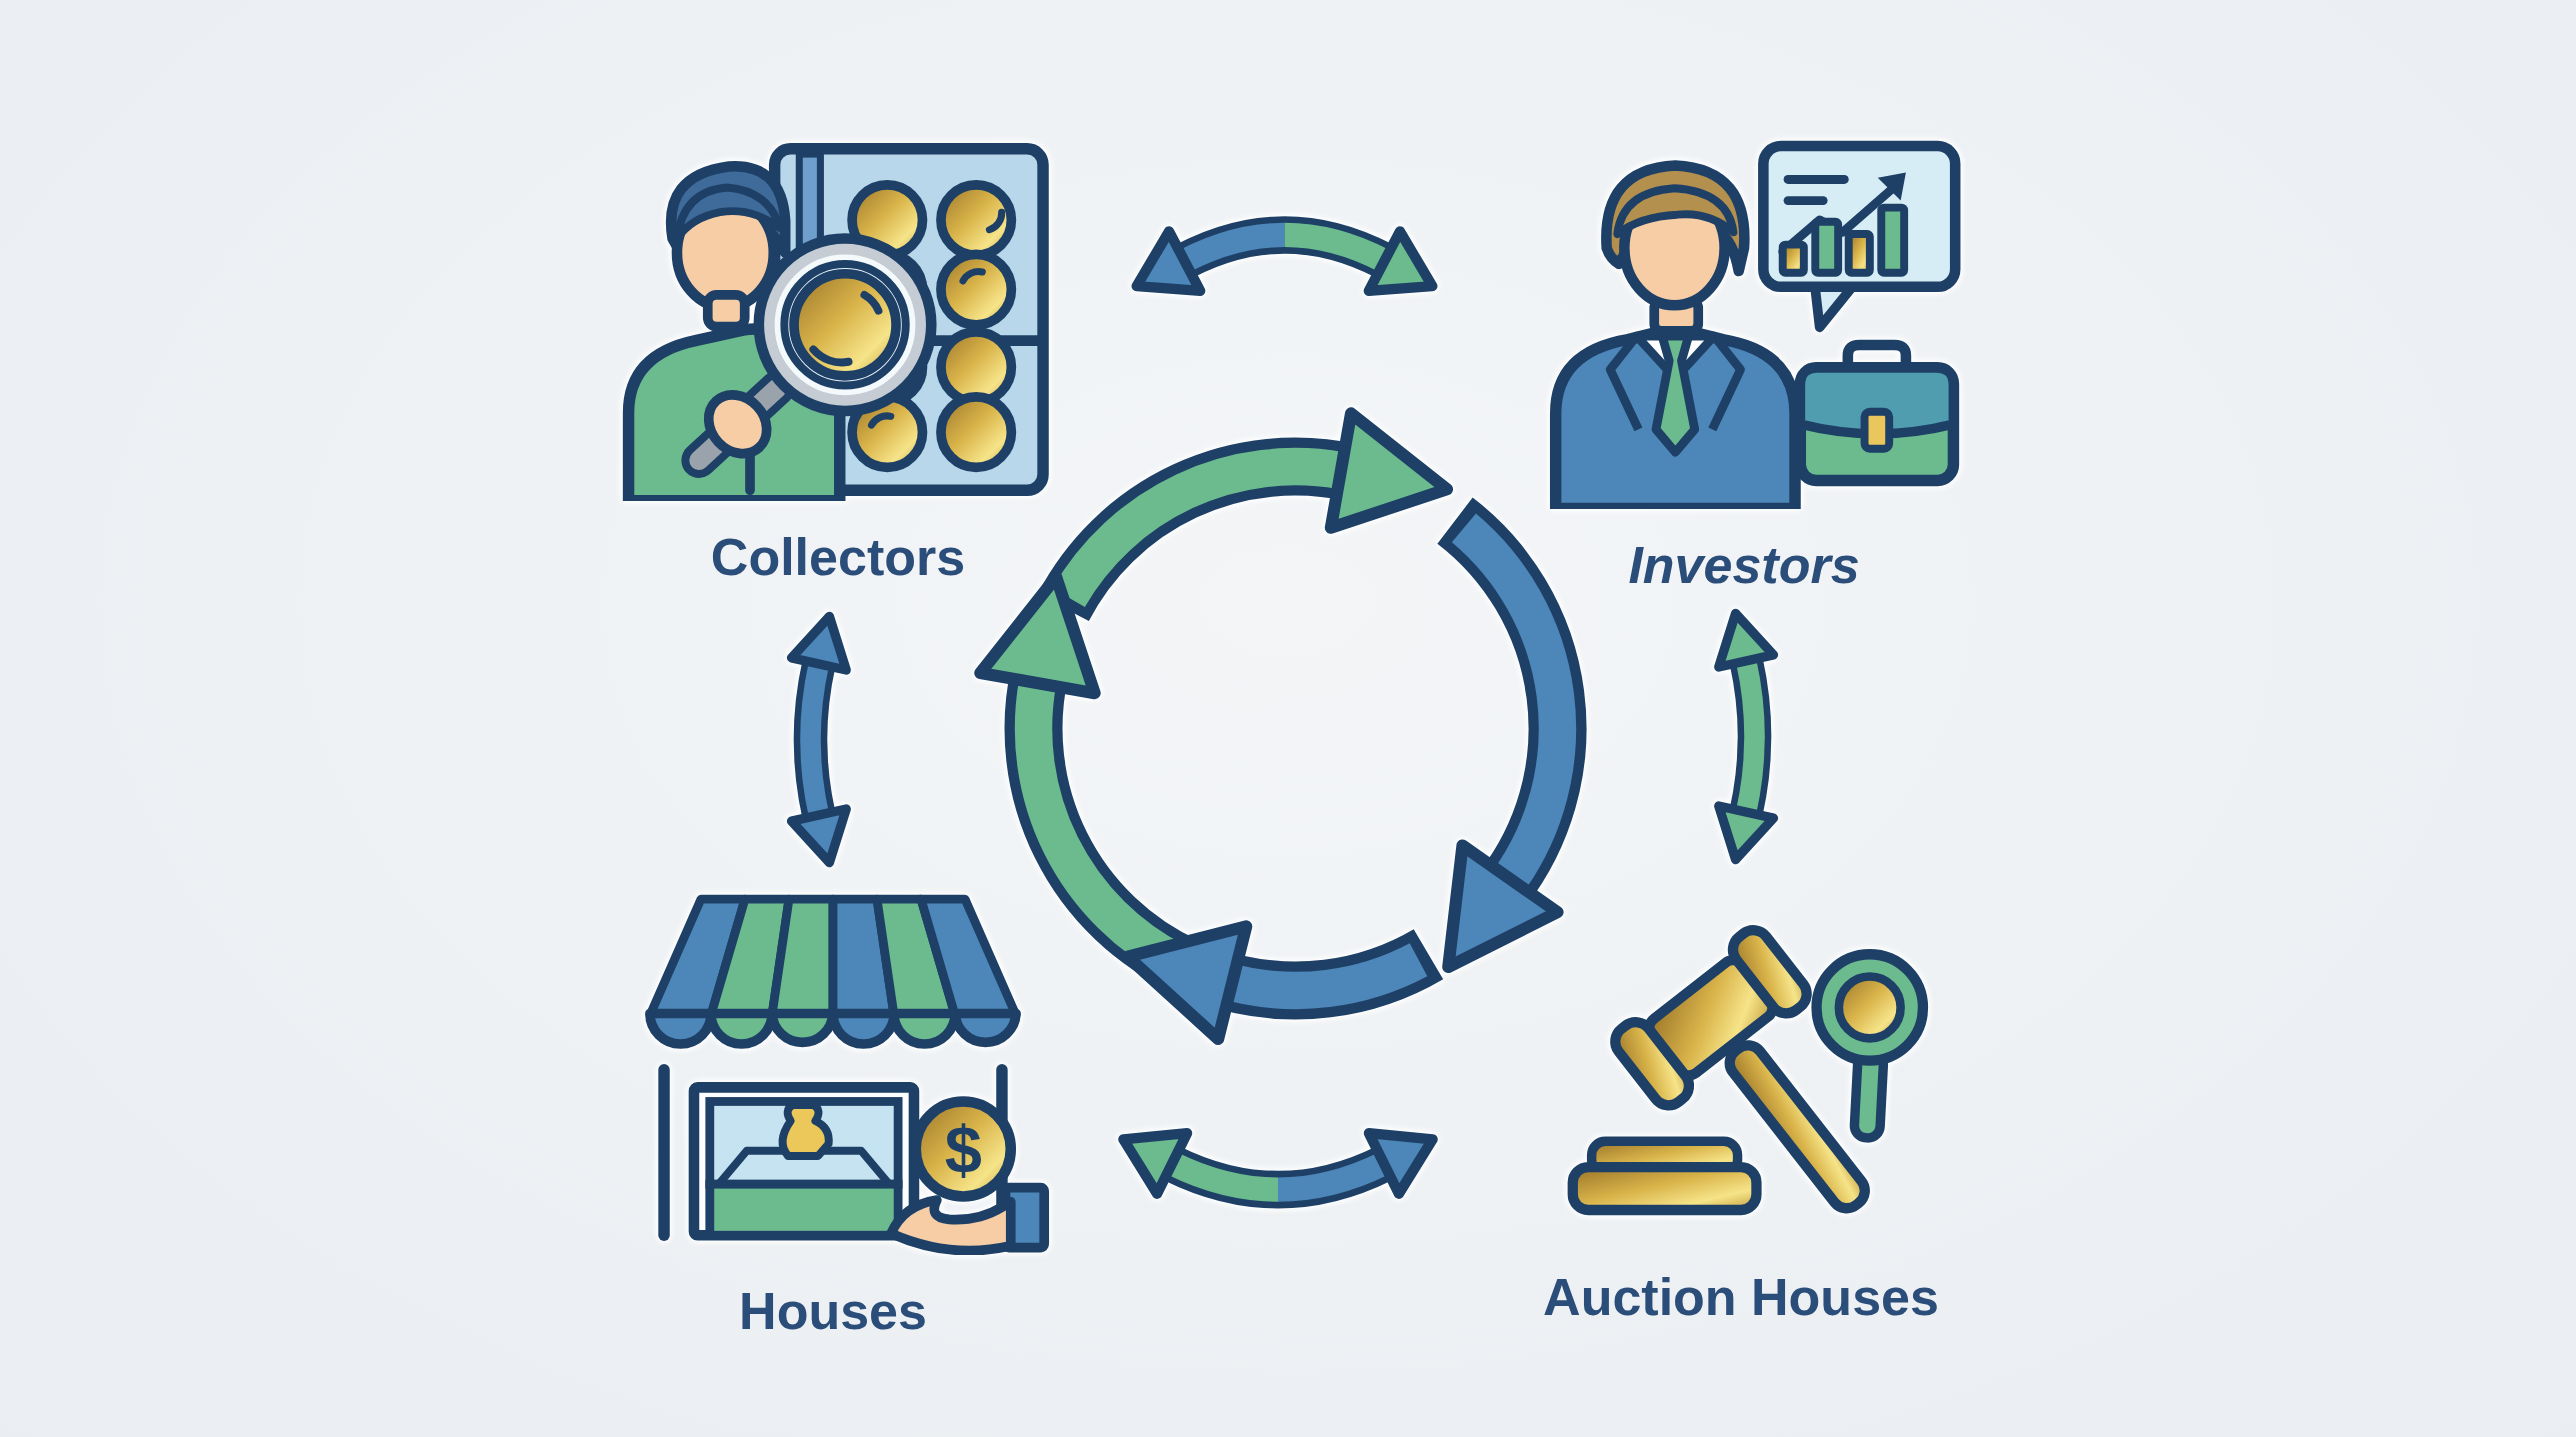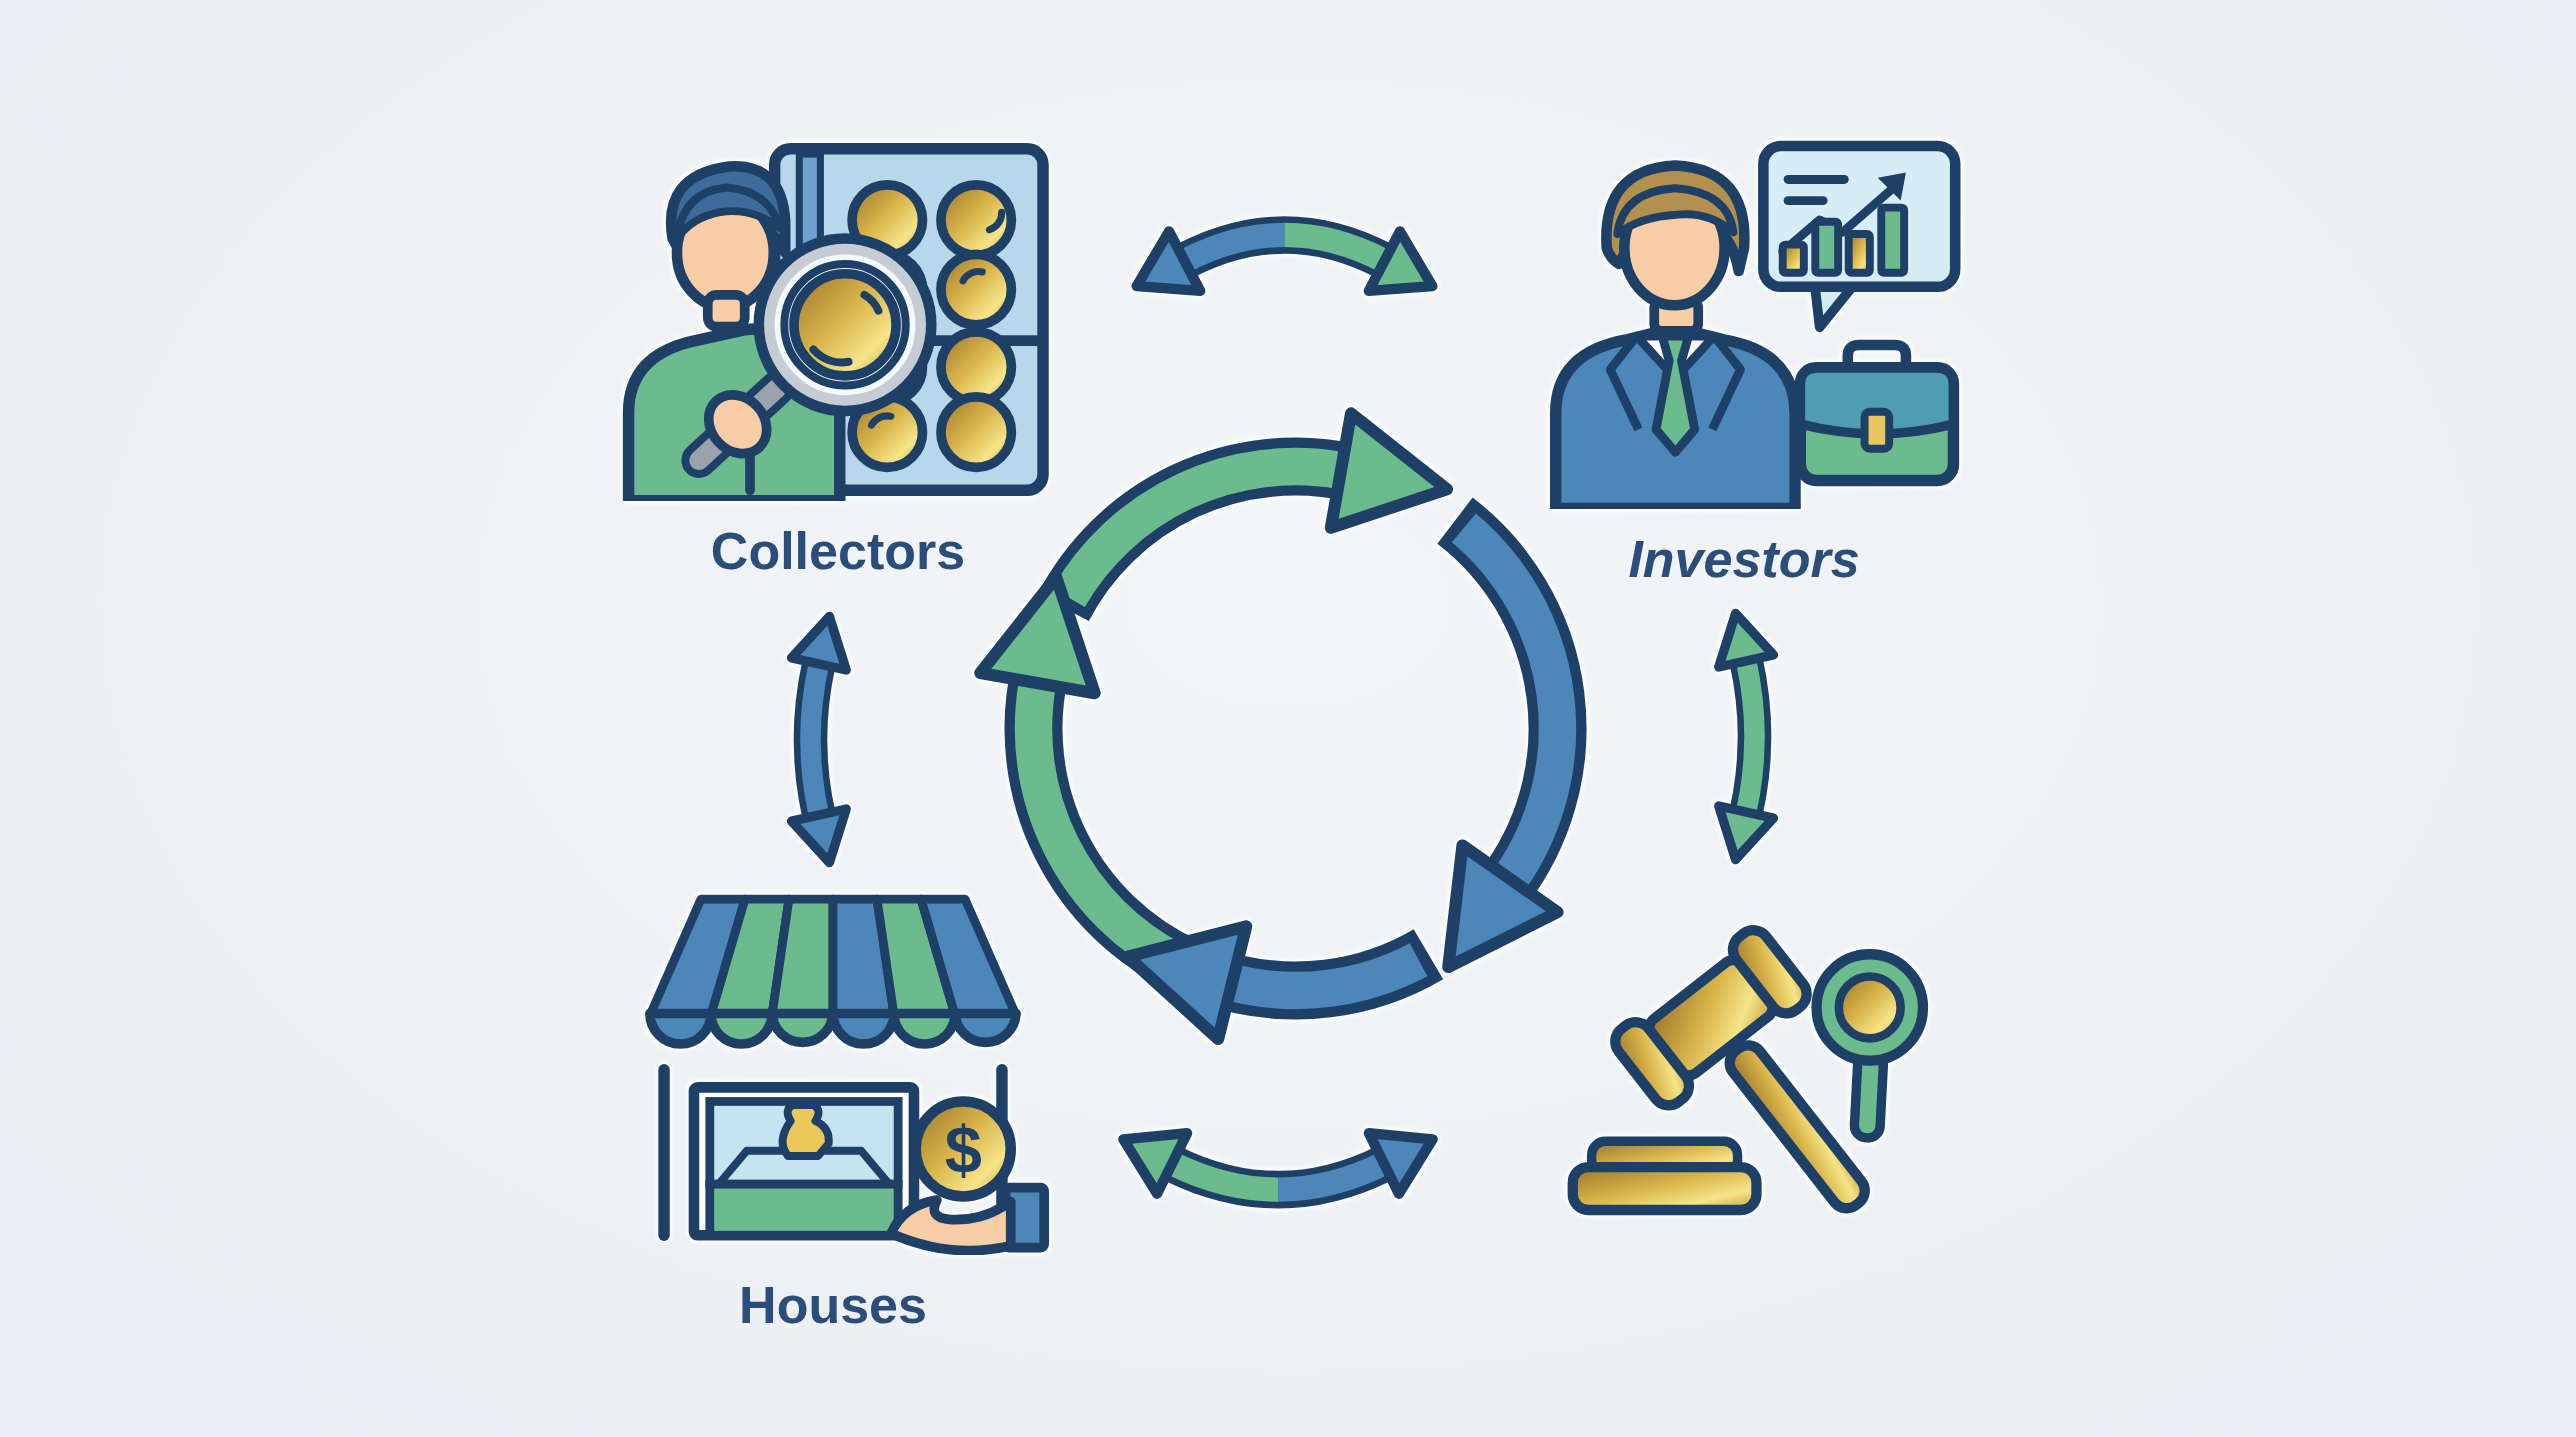--- a/index.html
+++ b/index.html
@@ -15,21 +15,21 @@
   }
   .entity {
     position: absolute;
     margin: 0;
     display: flex;
     flex-direction: column;
     align-items: center;
   }
   .entity svg { display: block; }
   .entity figcaption {
-    margin-top: 23px;
+    margin-top: 29px;
     font-weight: 700;
     font-size: 52px;
     line-height: 1.05;
     color: #2b4d79;
     white-space: nowrap;
   }
   .glow { filter: drop-shadow(0 0 3.7px rgba(255,255,255,0.95)) drop-shadow(0 0 1.9px rgba(255,255,255,0.9)); }
   .abs { position: absolute; }
   #entity-collectors { left: 618px;  top: 140px;  width: 440px; }
   #entity-investors  { left: 1524px; top: 139px;  width: 440px; font-style: italic; }
@@ -187,20 +187,21 @@
         <rect x="66" y="294" width="170" height="38" rx="16" fill="url(#gold)" stroke="#1e4066" stroke-width="11"></rect>
         <rect x="44" y="324" width="214" height="50" rx="18" fill="url(#gold)" stroke="#1e4066" stroke-width="12"></rect>
       </g>
       <g transform="rotate(-38 205 150)">
         <rect x="186" y="198" width="40" height="228" rx="18" fill="url(#gold)" stroke="#1e4066" stroke-width="12"></rect>
         <rect x="138" y="110" width="134" height="80" rx="14" fill="url(#gold)" stroke="#1e4066" stroke-width="12"></rect>
         <rect x="96" y="96" width="44" height="108" rx="19" fill="url(#gold)" stroke="#1e4066" stroke-width="12"></rect>
         <rect x="270" y="96" width="44" height="108" rx="19" fill="url(#gold)" stroke="#1e4066" stroke-width="12"></rect>
       </g>
     </svg>
+    <figcaption>Auction Houses</figcaption>
   </figure>
 
   <svg id="cycle" class="abs glow" width="711" height="711" viewBox="0 0 760 760">
     <g fill="none" stroke="#1e4066" stroke-width="62">
       <path d="M 131.6 250.7 A 280 280 0 0 1 440.6 106.6"></path>
       <path d="M 550.5 157.8 A 280 280 0 0 1 602.2 550.5"></path>
       <path d="M 522.1 621.2 A 280 280 0 0 1 300.5 648.5"></path>
       <path d="M 263.4 634.6 A 280 280 0 0 1 106.6 319.4"></path>
     </g>
     <g fill="none" stroke-width="40">

